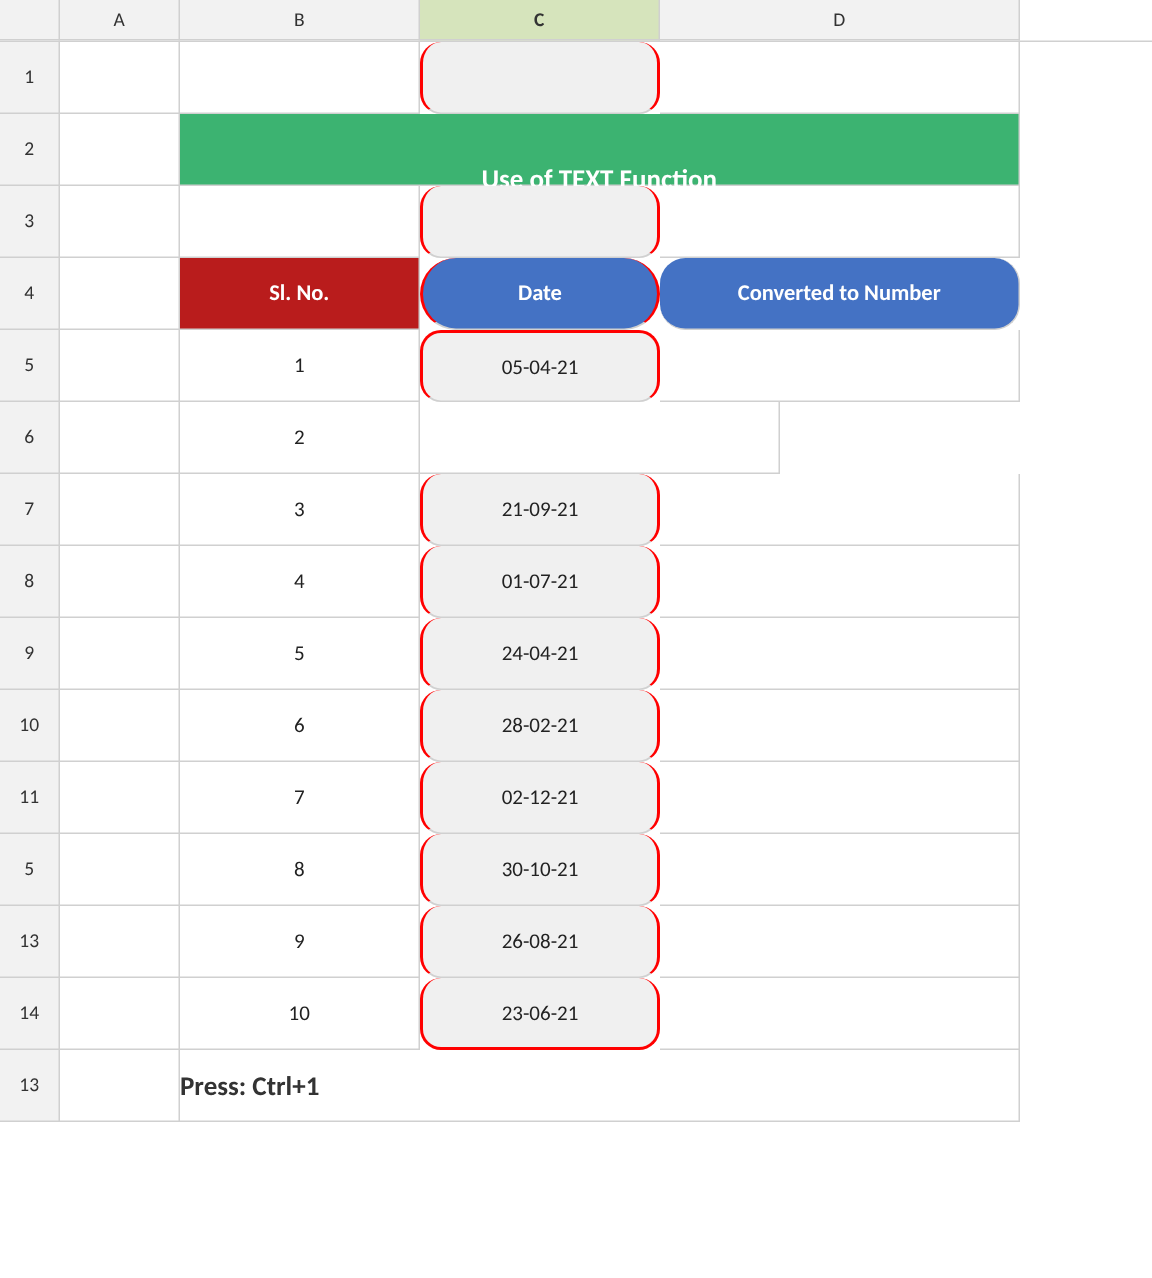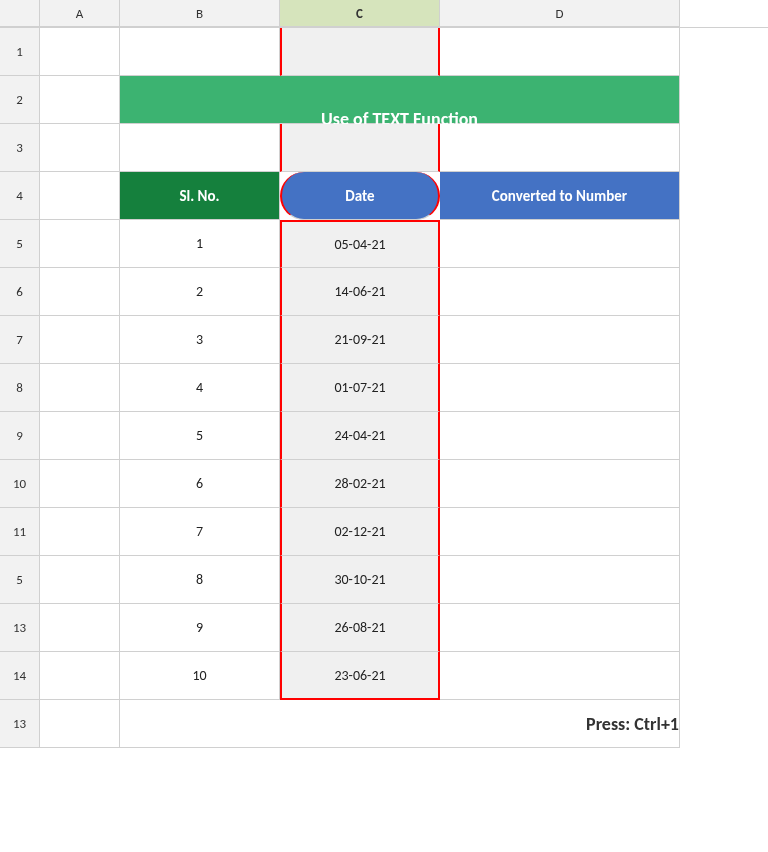--- a/index.html
+++ b/index.html
@@ -95,20 +95,21 @@
       background: #fff;
     }
 
     .cell-a { width: 80px; min-width: 80px; }
     .cell-b { width: 160px; min-width: 160px; }
     .cell-c { 
       width: 160px; min-width: 160px;
       background: #f0f0f0;
       border-left: 2px solid red;
       border-right: 2px solid red;
+      border-radius: 14px;
     }
     .cell-d { width: 240px; min-width: 240px; }
 
     
     .row-1 .cell-c {
       border-top: none;
     }
 
     
     .row-2 {
@@ -142,45 +143,46 @@
       align-items: center;
       justify-content: center;
       font-weight: bold;
       font-size: 15px;
       color: white;
       border-right: 1px solid #d0d0d0;
       border-bottom: 1px solid #d0d0d0;
     }
     .header-slno {
       width: 160px; min-width: 160px;
-      background: #15803d;
+      background: #b91c1c;
     }
     .header-date {
       width: 160px; min-width: 160px;
       background: #4472c4;
       border-radius: 24px;
     }
     .header-converted {
       width: 240px; min-width: 240px;
       background: #4472c4;
+      border-radius: 17px;
     }
 
     
     .data-row { height: 48px; }
 
     
     .row-15 { height: 48px; }
     .press-cell {
       width: 560px;
       min-width: 560px;
       border-right: 1px solid #d0d0d0;
       border-bottom: 1px solid #d0d0d0;
       display: flex;
       align-items: center;
-      justify-content: flex-end;
+      justify-content: flex-start;
     }
     .press-text {
       font-weight: bold;
       font-size: 18px;
       color: #333;
     }
 
     
     .col-header-c-selected {
       background: #d6e4bc !important;
@@ -257,23 +259,20 @@
         </div>
       <div class="cell cell-d"></div>
     </div>
 
     <div class="ss-row data-row">
       <div class="row-header">6</div>
       <div class="cell cell-a"></div>
       <div class="cell cell-b">
           <span>2</span>
         </div>
-      <div class="cell cell-c c-bordered">
-          <span>14-06-21</span>
-        </div>
       <div class="cell cell-d"></div>
     </div>
 
     <div class="ss-row data-row">
       <div class="row-header">7</div>
       <div class="cell cell-a"></div>
       <div class="cell cell-b">
           <span>3</span>
         </div>
       <div class="cell cell-c c-bordered">

